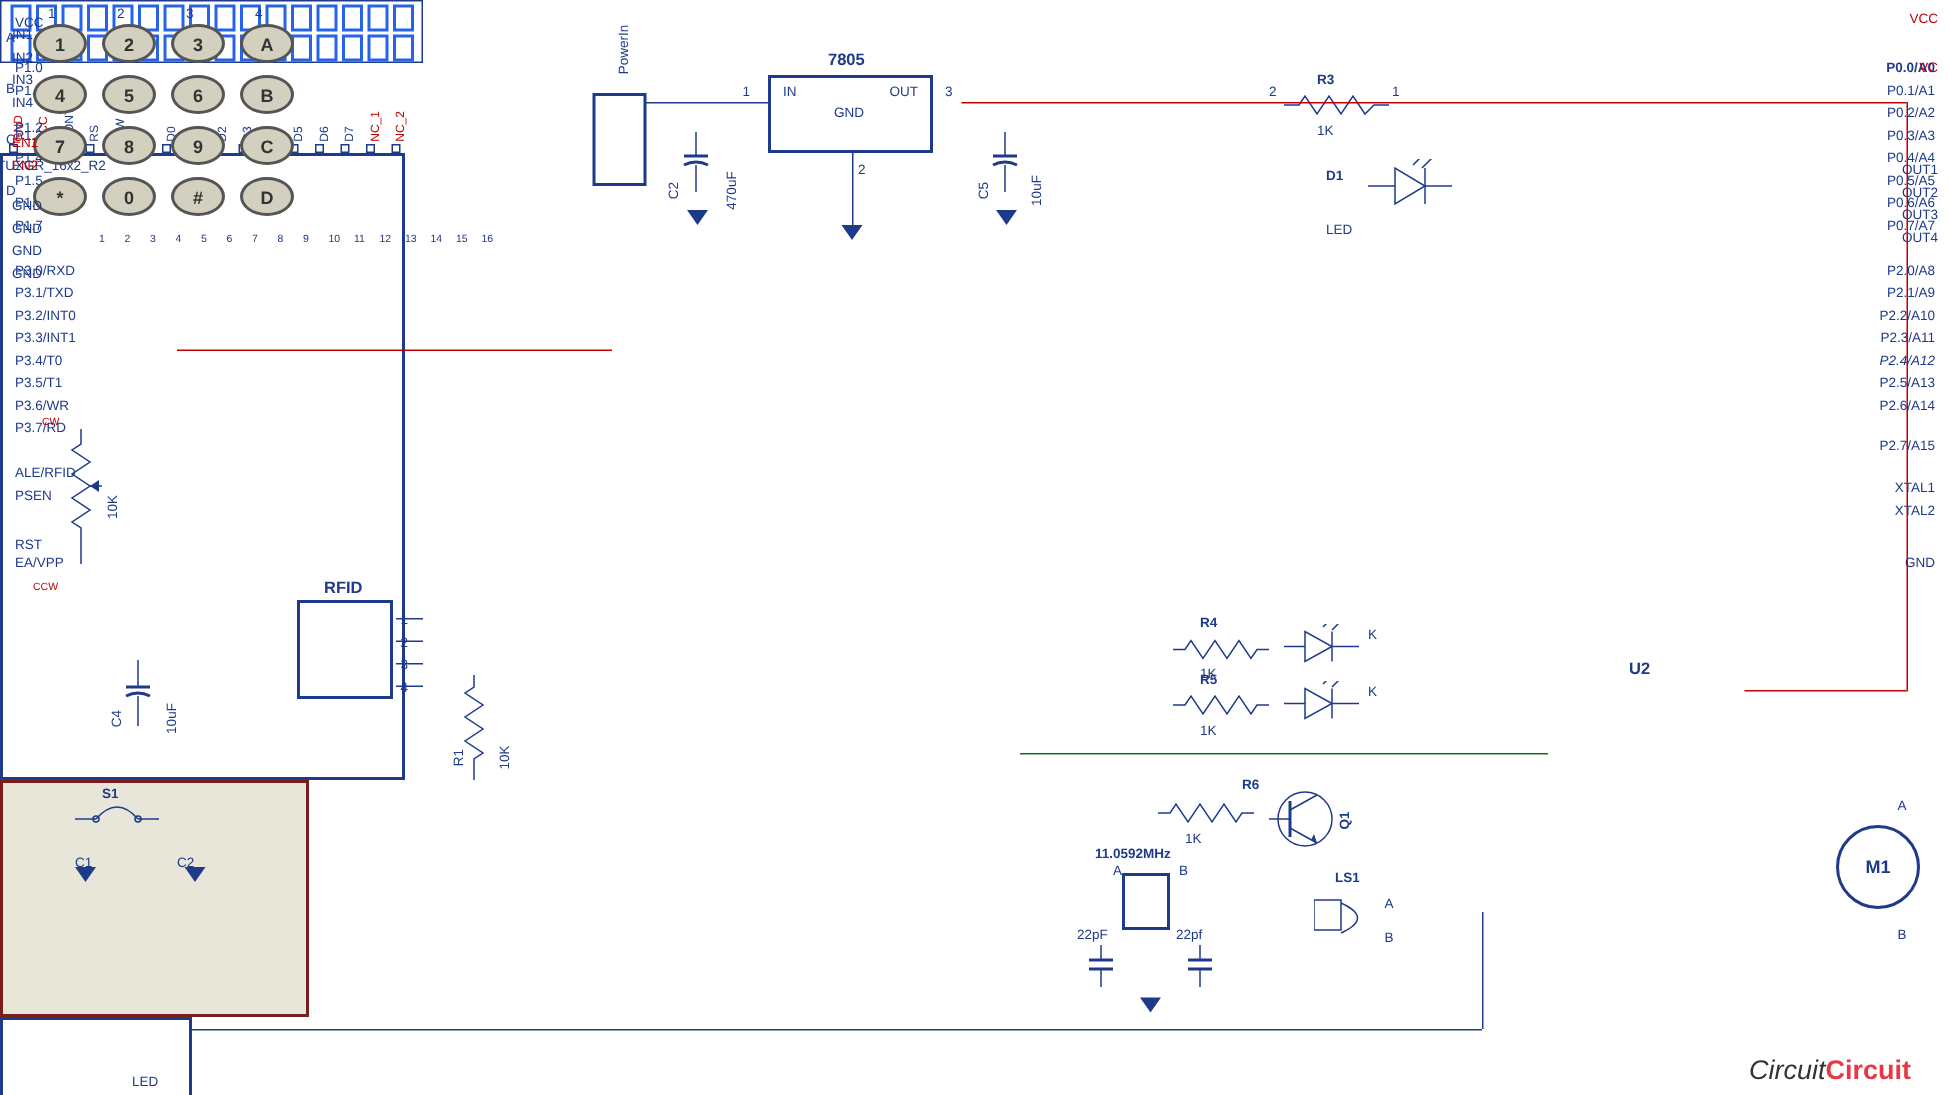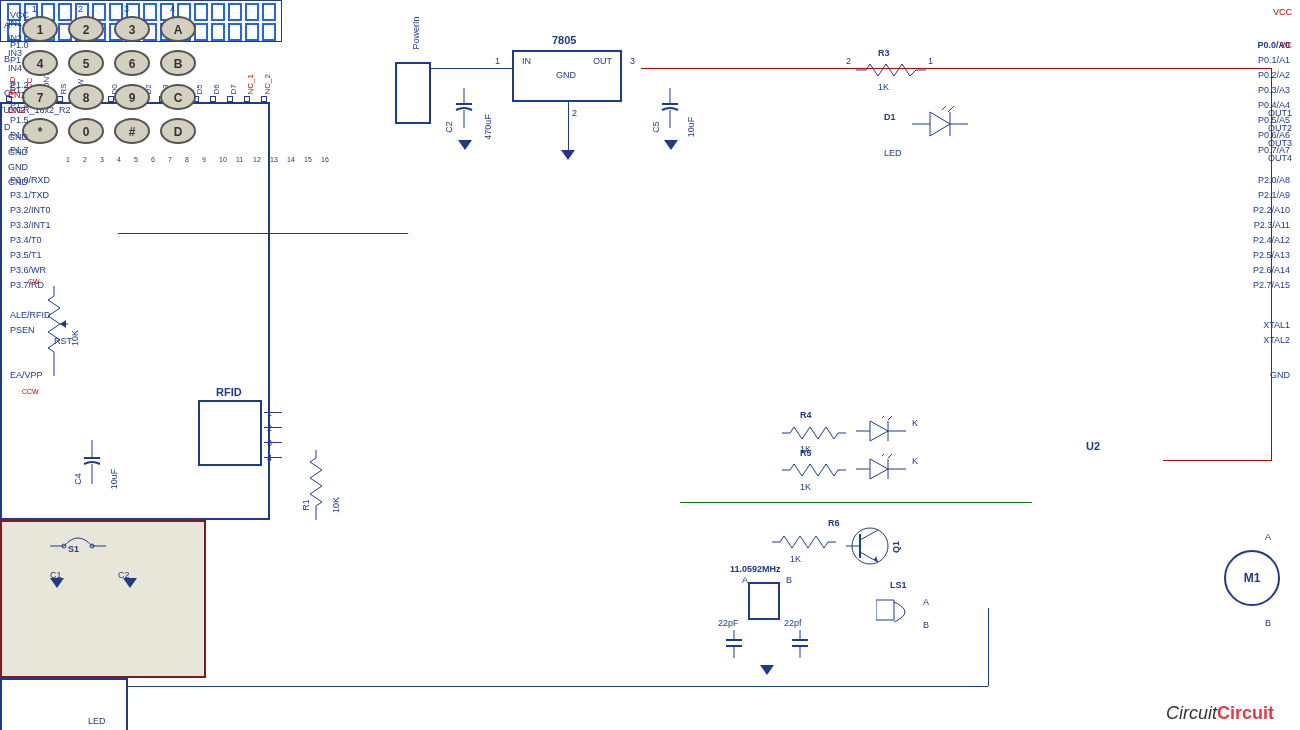--- a/index.html
+++ b/index.html
@@ -190,38 +190,38 @@
       <div class="mcu-lbl-l" style="top: 175px;">P3.0/RXD</div>
       <div class="mcu-lbl-l" style="top: 190px;">P3.1/TXD</div>
       <div class="mcu-lbl-l" style="top: 205px;">P3.2/INT0</div>
       <div class="mcu-lbl-l" style="top: 220px;">P3.3/INT1</div>
       <div class="mcu-lbl-l" style="top: 235px;">P3.4/T0</div>
       <div class="mcu-lbl-l" style="top: 250px;">P3.5/T1</div>
       <div class="mcu-lbl-l" style="top: 265px;">P3.6/WR</div>
       <div class="mcu-lbl-l" style="top: 280px;">P3.7/RD</div>
       <div class="mcu-lbl-l" style="top: 310px;">ALE/RFID</div>
       <div class="mcu-lbl-l" style="top: 325px;">PSEN</div>
-      <div class="mcu-lbl-l" style="top: 336px; margin-left: 44px;">RST</div>
+      <div class="mcu-lbl-l" style="top: 358px;">RST</div>
       <div class="mcu-lbl-l" style="top: 370px;">EA/VPP</div>
       <div class="mcu-lbl-r" style="top: 40px; font-weight: bold;">P0.0/A0</div>
       <div class="mcu-lbl-r" style="top: 55px;">P0.1/A1</div>
       <div class="mcu-lbl-r" style="top: 70px;">P0.2/A2</div>
       <div class="mcu-lbl-r" style="top: 85px;">P0.3/A3</div>
       <div class="mcu-lbl-r" style="top: 100px;">P0.4/A4</div>
       <div class="mcu-lbl-r" style="top: 115px;">P0.5/A5</div>
       <div class="mcu-lbl-r" style="top: 130px;">P0.6/A6</div>
       <div class="mcu-lbl-r" style="top: 145px;">P0.7/A7</div>
       <div class="mcu-lbl-r" style="top: 175px;">P2.0/A8</div>
       <div class="mcu-lbl-r" style="top: 190px;">P2.1/A9</div>
       <div class="mcu-lbl-r" style="top: 205px;">P2.2/A10</div>
       <div class="mcu-lbl-r" style="top: 220px;">P2.3/A11</div>
-      <div class="mcu-lbl-r" style="top: 235px;">P2.4/A12</div>
+      <div class="mcu-lbl-r" style="top: 235px; font-style: italic;">P2.4/A12</div>
       <div class="mcu-lbl-r" style="top: 250px;">P2.5/A13</div>
       <div class="mcu-lbl-r" style="top: 265px;">P2.6/A14</div>
-      <div class="mcu-lbl-r" style="top: 280px;">P2.7/A15</div>
+      <div class="mcu-lbl-r" style="top: 292px;">P2.7/A15</div>
       <div class="mcu-lbl-r" style="top: 320px;">XTAL1</div>
       <div class="mcu-lbl-r" style="top: 335px;">XTAL2</div>
       <div class="mcu-lbl-r" style="top: 370px;">GND</div>
     </div>
 
 <div class="keypad">
   <div class="smalltxt" style="left:88px;bottom:4px;font-size:9px">LED</div>
 <div class="keypad-rowlbl" style="top: 20px;">A</div>
       <div class="keypad-collbl" style="left: 32px;">1</div>
       <div class="key" style="left: 22px; top: 16px;">1</div>
@@ -406,21 +406,21 @@
 
 <div class="sw">
   <svg width="56" height="22">
         <line x1="0" y1="16" x2="14" y2="16" stroke="#1e3a8a"></line>
         <line x1="42" y1="16" x2="56" y2="16" stroke="#1e3a8a"></line>
         <path d="M14 16 Q28 0 42 16" fill="none" stroke="#1e3a8a"></path>
         <circle cx="14" cy="16" r="2" fill="none" stroke="#1e3a8a"></circle>
         <circle cx="42" cy="16" r="2" fill="none" stroke="#1e3a8a"></circle>
       </svg>
 </div>
-<div class="smalltxt" style="left:68px;top:544px;font-weight:bold">S1</div>
+<div class="smalltxt" style="left:68px;top:524px;font-weight:bold">S1</div>
 <div class="smalltxt" style="left:50px;top:570px">C1</div>
 <div class="smalltxt" style="left:118px;top:570px">C2</div>
 
 <div class="gnd-tri" style="left:123px;top:578px"></div>
 <div class="gnd-tri" style="left:50px;top:578px"></div>
 <div class="gnd-tri" style="left:458px;top:140px"></div>
 <div class="gnd-tri" style="left:561px;top:150px"></div>
 <div class="gnd-tri" style="left:664px;top:140px"></div>
 <div class="gnd-tri" style="left:760px;top:665px"></div>
 

